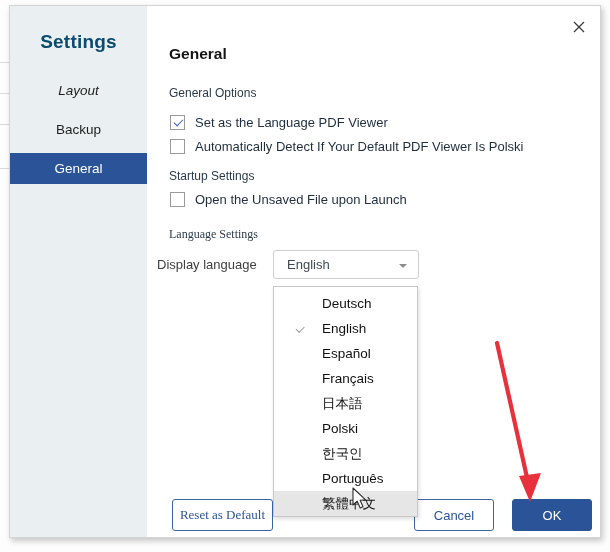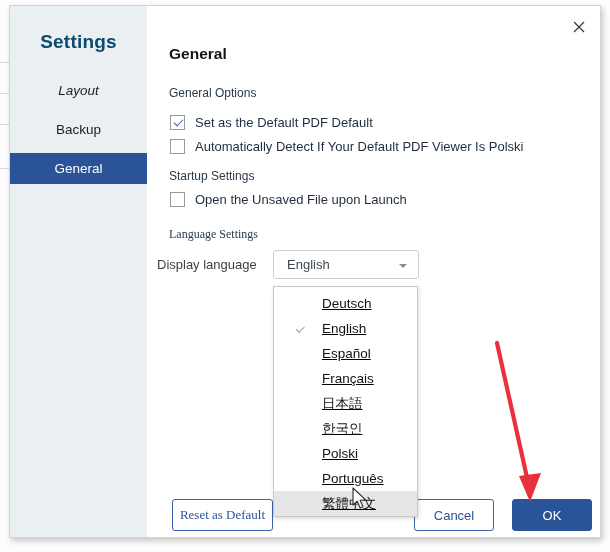--- a/index.html
+++ b/index.html
@@ -198,21 +198,20 @@
     position: absolute;
     left: 126px;
     top: 280px;
     width: 145px;
     background: #ffffff;
     border: 1px solid #c8c8c8;
     box-shadow: 1px 2px 4px rgba(0,0,0,0.14);
     box-sizing: border-box;
     padding: 4px 0 0 0;
     z-index: 20;
-    text-decoration: underline;
   }
   .dd-item {
     position: relative;
     height: 25px;
     line-height: 25px;
     font-size: 13.5px;
     color: #111111;
     padding-left: 48px;
     white-space: nowrap;
     cursor: default;
@@ -314,21 +313,21 @@
         </svg>
       </span>
     </div>
 
     <div id="page-title">General</div>
 
     <div class="group-label" id="lbl-general-options">General Options</div>
 
     <div class="checkbox-row" id="chk-row-default-viewer">
       <span class="cbox checked"></span>
-      <span class="cbox-label">Set as the Default PDF Default</span>
+      <span class="cbox-label">Set as the Language PDF Viewer</span>
     </div>
 
     <div class="checkbox-row" id="chk-row-auto-detect">
       <span class="cbox"></span>
       <span class="cbox-label">Automatically Detect If Your Default PDF Viewer Is Polski</span>
     </div>
 
     <div class="group-label" id="lbl-startup-settings">Startup Settings</div>
 
     <div class="checkbox-row" id="chk-row-open-unsaved">
@@ -355,24 +354,24 @@
       <div class="dd-item">
         <span>Español</span>
       </div>
       <div class="dd-item">
         <span>Français</span>
       </div>
       <div class="dd-item">
         <span>日本語</span>
       </div>
       <div class="dd-item">
+        <span>Polski</span>
+      </div>
+      <div class="dd-item">
         <span>한국인</span>
-      </div>
-      <div class="dd-item">
-        <span>Polski</span>
       </div>
       <div class="dd-item">
         <span>Português</span>
       </div>
       <div class="dd-item highlight">
         <span>繁體中文</span>
       </div>
     </div>
 
     <div class="btn btn-outline" id="btn-reset">

